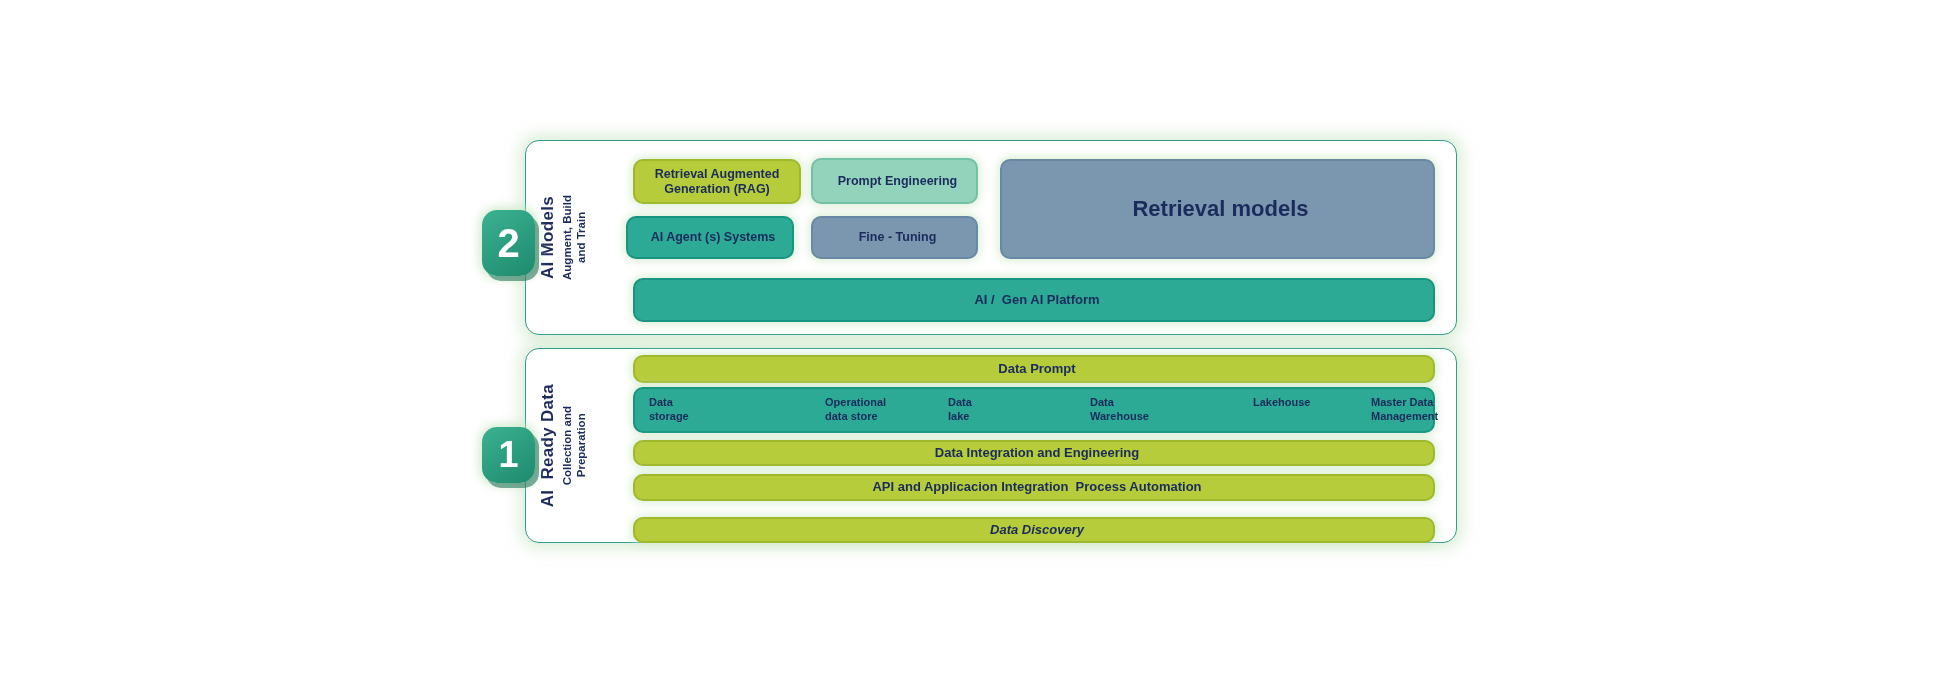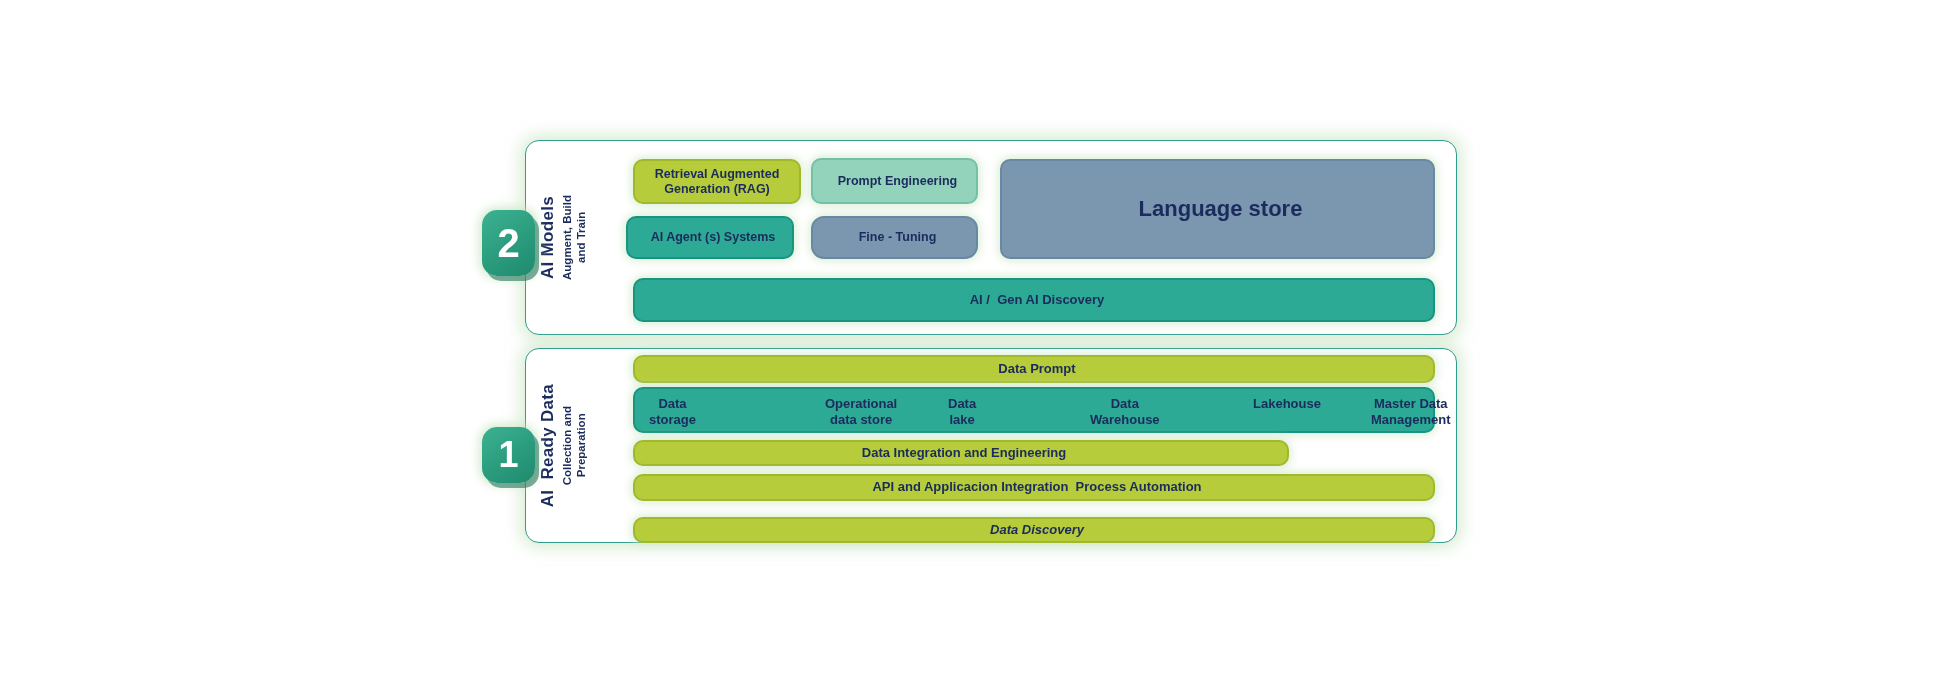--- a/index.html
+++ b/index.html
@@ -78,39 +78,39 @@
   .lime    { background: #b6cc3a; border: 2px solid #a0b82c; }
   .teal    { background: #2caa95; border: 2px solid #169583; }
   .seafoam { background: #93d3bb; border: 2px solid #72c1a6; }
   .slate   { background: #7b96af; border: 2px solid #6988a3; }
 
   
   .box-rag       { left: 107px; top: 18px;  width: 168px; height: 45px; font-size: 12.5px; padding: 3px 10px; }
   .box-pe        { left: 285px; top: 17px;  width: 167px; height: 46px; font-size: 12.5px; }
   .box-lm        { left: 474px; top: 18px;  width: 435px; height: 100px; font-size: 22px; }
   .box-agent     { left: 100px; top: 75px;  width: 168px; height: 43px; font-size: 12.5px; }
-  .box-fine      { left: 285px; top: 75px;  width: 167px; height: 43px; font-size: 12.5px; border-radius: 13px; }
+  .box-fine      { left: 285px; top: 75px;  width: 167px; height: 43px; font-size: 12.5px; }
   .box-platform  { left: 107px; top: 137px; width: 802px; height: 44px; font-size: 13px; white-space: pre; }
 
   
   .bar-sharing     { left: 107px; top: 6px;   width: 802px; height: 28px; font-size: 13px; }
   .bar-storage     { left: 107px; top: 38px;  width: 802px; height: 46px; }
-  .bar-integration { left: 107px; top: 91px;  width: 656px; height: 26px; font-size: 13px; }
+  .bar-integration { left: 107px; top: 91px;  width: 802px; height: 26px; font-size: 13px; }
   .bar-api         { left: 107px; top: 125px; width: 802px; height: 27px; font-size: 13px; white-space: pre; }
   .bar-discovery   { left: 107px; top: 168px; width: 802px; height: 26px; font-size: 13px; font-style: italic; }
 
   .bar-storage .col-label {
     position: absolute;
     top: 7px;
     color: #1b2b5c;
     font-weight: bold;
-    font-size: 13px;
+    font-size: 11px;
     line-height: 1.25;
     white-space: pre-line;
-    text-align: center;
+    text-align: left;
   }
   .col-0 { left: 14px; }
   .col-1 { left: 190px; }
   .col-2 { left: 313px; }
   .col-3 { left: 455px; }
   .col-4 { left: 598px; margin-left: 20px; }
   .col-5 { left: 736px; }
 </style>
 </head>
 <body>
@@ -121,24 +121,24 @@
 
   <div class="panel panel-models">
     <div class="vlabel">
       <div class="vtitle">AI Models</div>
       <div class="vsub">Augment, Build
 and Train</div>
     </div>
 
     <div class="box lime box-rag">Retrieval Augmented Generation (RAG)</div>
     <div class="box seafoam box-pe">Prompt Engineering</div>
-    <div class="box slate box-lm">Language store</div>
+    <div class="box slate box-lm">Retrieval models</div>
     <div class="box teal box-agent">AI Agent (s) Systems</div>
     <div class="box slate box-fine">Fine - Tuning</div>
-    <div class="box teal box-platform">AI /  Gen AI Discovery</div>
+    <div class="box teal box-platform">AI /  Gen AI Platform</div>
   </div>
 
   <div class="badge badge-1">1</div>
 
   <div class="panel panel-data">
     <div class="vlabel">
       <div class="vtitle">AI  Ready Data</div>
       <div class="vsub">Collection and
 Preparation</div>
     </div>

